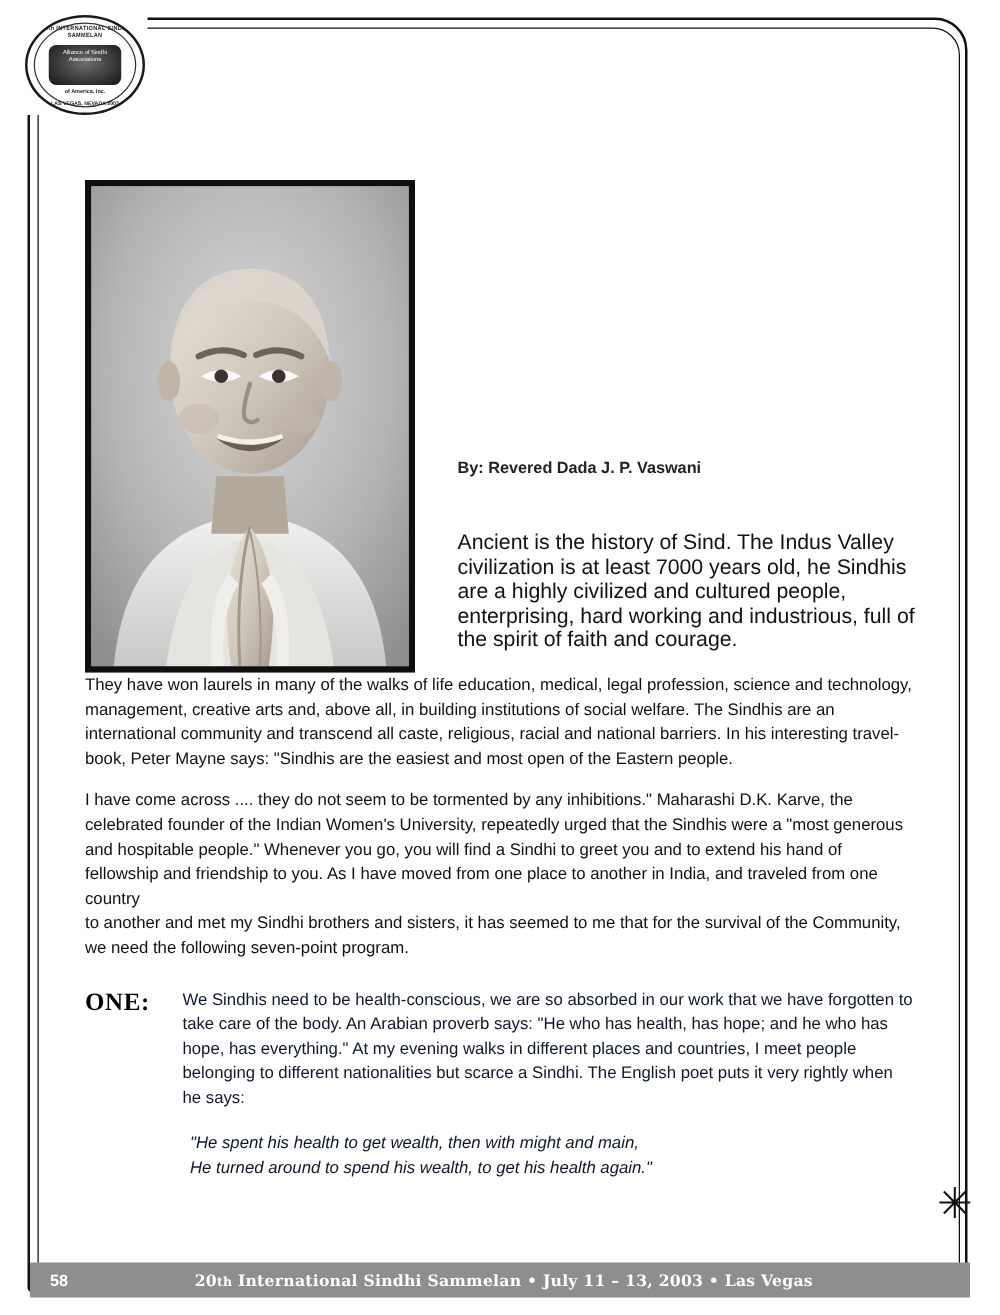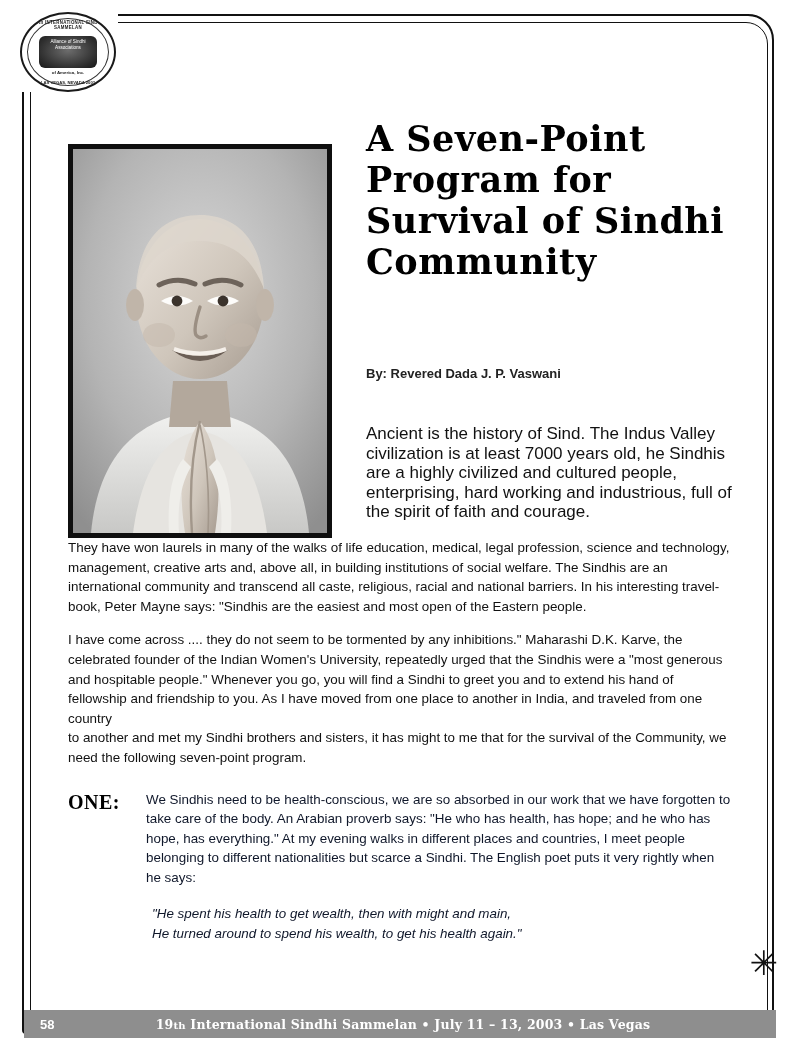--- a/index.html
+++ b/index.html
@@ -337,46 +337,43 @@
 
           <path d="M112 384 C 104 330, 110 296, 127 272 C 144 296, 150 330, 142 384 Z" fill="url(#skin)"></path>
           <path d="M127 272 C 120 300, 116 340, 119 384" stroke="#a2978b" stroke-width="2.4" fill="none"></path>
           <path d="M127 276 C 133 302, 137 342, 135 384" stroke="#a2978b" stroke-width="1.6" fill="none"></path>
 
           <path d="M96 384 C 94 346, 100 322, 110 310 L 118 318 C 108 334, 104 358, 106 384 Z" fill="#efeeea"></path>
           <path d="M158 384 C 160 346, 154 322, 144 310 L 136 318 C 146 334, 150 358, 148 384 Z" fill="#efeeea"></path>
         </svg>
       </div>
 
-      <div class="headline">
-        <h1>A Seven-Point Program for Survival of Sindhi Community</h1>
-      </div>
 
       <div class="byline">By: Revered Dada J. P. Vaswani</div>
 
       <div class="lead">Ancient is the history of Sind. The Indus Valley civilization is at least 7000 years old, he Sindhis are a highly civilized and cultured people, enterprising, hard working and industrious, full of the spirit of faith and courage.</div>
     </div>
 
     <p class="body-para">They have won laurels in many of the walks of life education, medical, legal profession, science and technology, management, creative arts and, above all, in building institutions of social welfare. The Sindhis are an international community and transcend all caste, religious, racial and national barriers. In his interesting travel-book, Peter Mayne says: "Sindhis are the easiest and most open of the Eastern people.</p>
     <p class="body-para tight">I have come across .... they do not seem to be tormented by any inhibitions." Maharashi D.K. Karve, the celebrated founder of the Indian Women's University, repeatedly urged that the Sindhis were a "most generous and hospitable people." Whenever you go, you will find a Sindhi to greet you and to extend his hand of fellowship and friendship to you. As I have moved from one place to another in India, and traveled from one country</p>
-    <p class="body-para">to another and met my Sindhi brothers and sisters, it has might to me that for the survival of the Community, we need the following seven-point program.</p>
+    <p class="body-para">to another and met my Sindhi brothers and sisters, it has seemed to me that for the survival of the Community, we need the following seven-point program.</p>
 
     <div class="point">
       <div class="point-num">ONE:</div>
       <div class="point-body">
         <div>We Sindhis need to be health-conscious, we are so absorbed in our work that we have forgotten to take care of the body. An Arabian proverb says: "He who has health, has hope; and he who has hope, has everything." At my evening walks in different places and countries, I meet people belonging to different nationalities but scarce a Sindhi. The English poet puts it very rightly when he says:</div>
         <div class="verse">
           <div>"He spent his health to get wealth, then with might and main,</div>
           <div>He turned around to spend his wealth, to get his health again."</div>
         </div>
       </div>
     </div>
 
   </div>
 
   <div class="asterisk">✳</div>
 
   <div class="footer">
     <div class="pagenum">58</div>
-    <div class="ftext"><span>19</span><span class="sm">th</span><span> International Sindhi Sammelan • July 11 – 13, 2003 • Las Vegas</span></div>
+    <div class="ftext"><span>20</span><span class="sm">th</span><span> International Sindhi Sammelan • July 11 – 13, 2003 • Las Vegas</span></div>
   </div>
 
 </div>
 
 </body></html>

